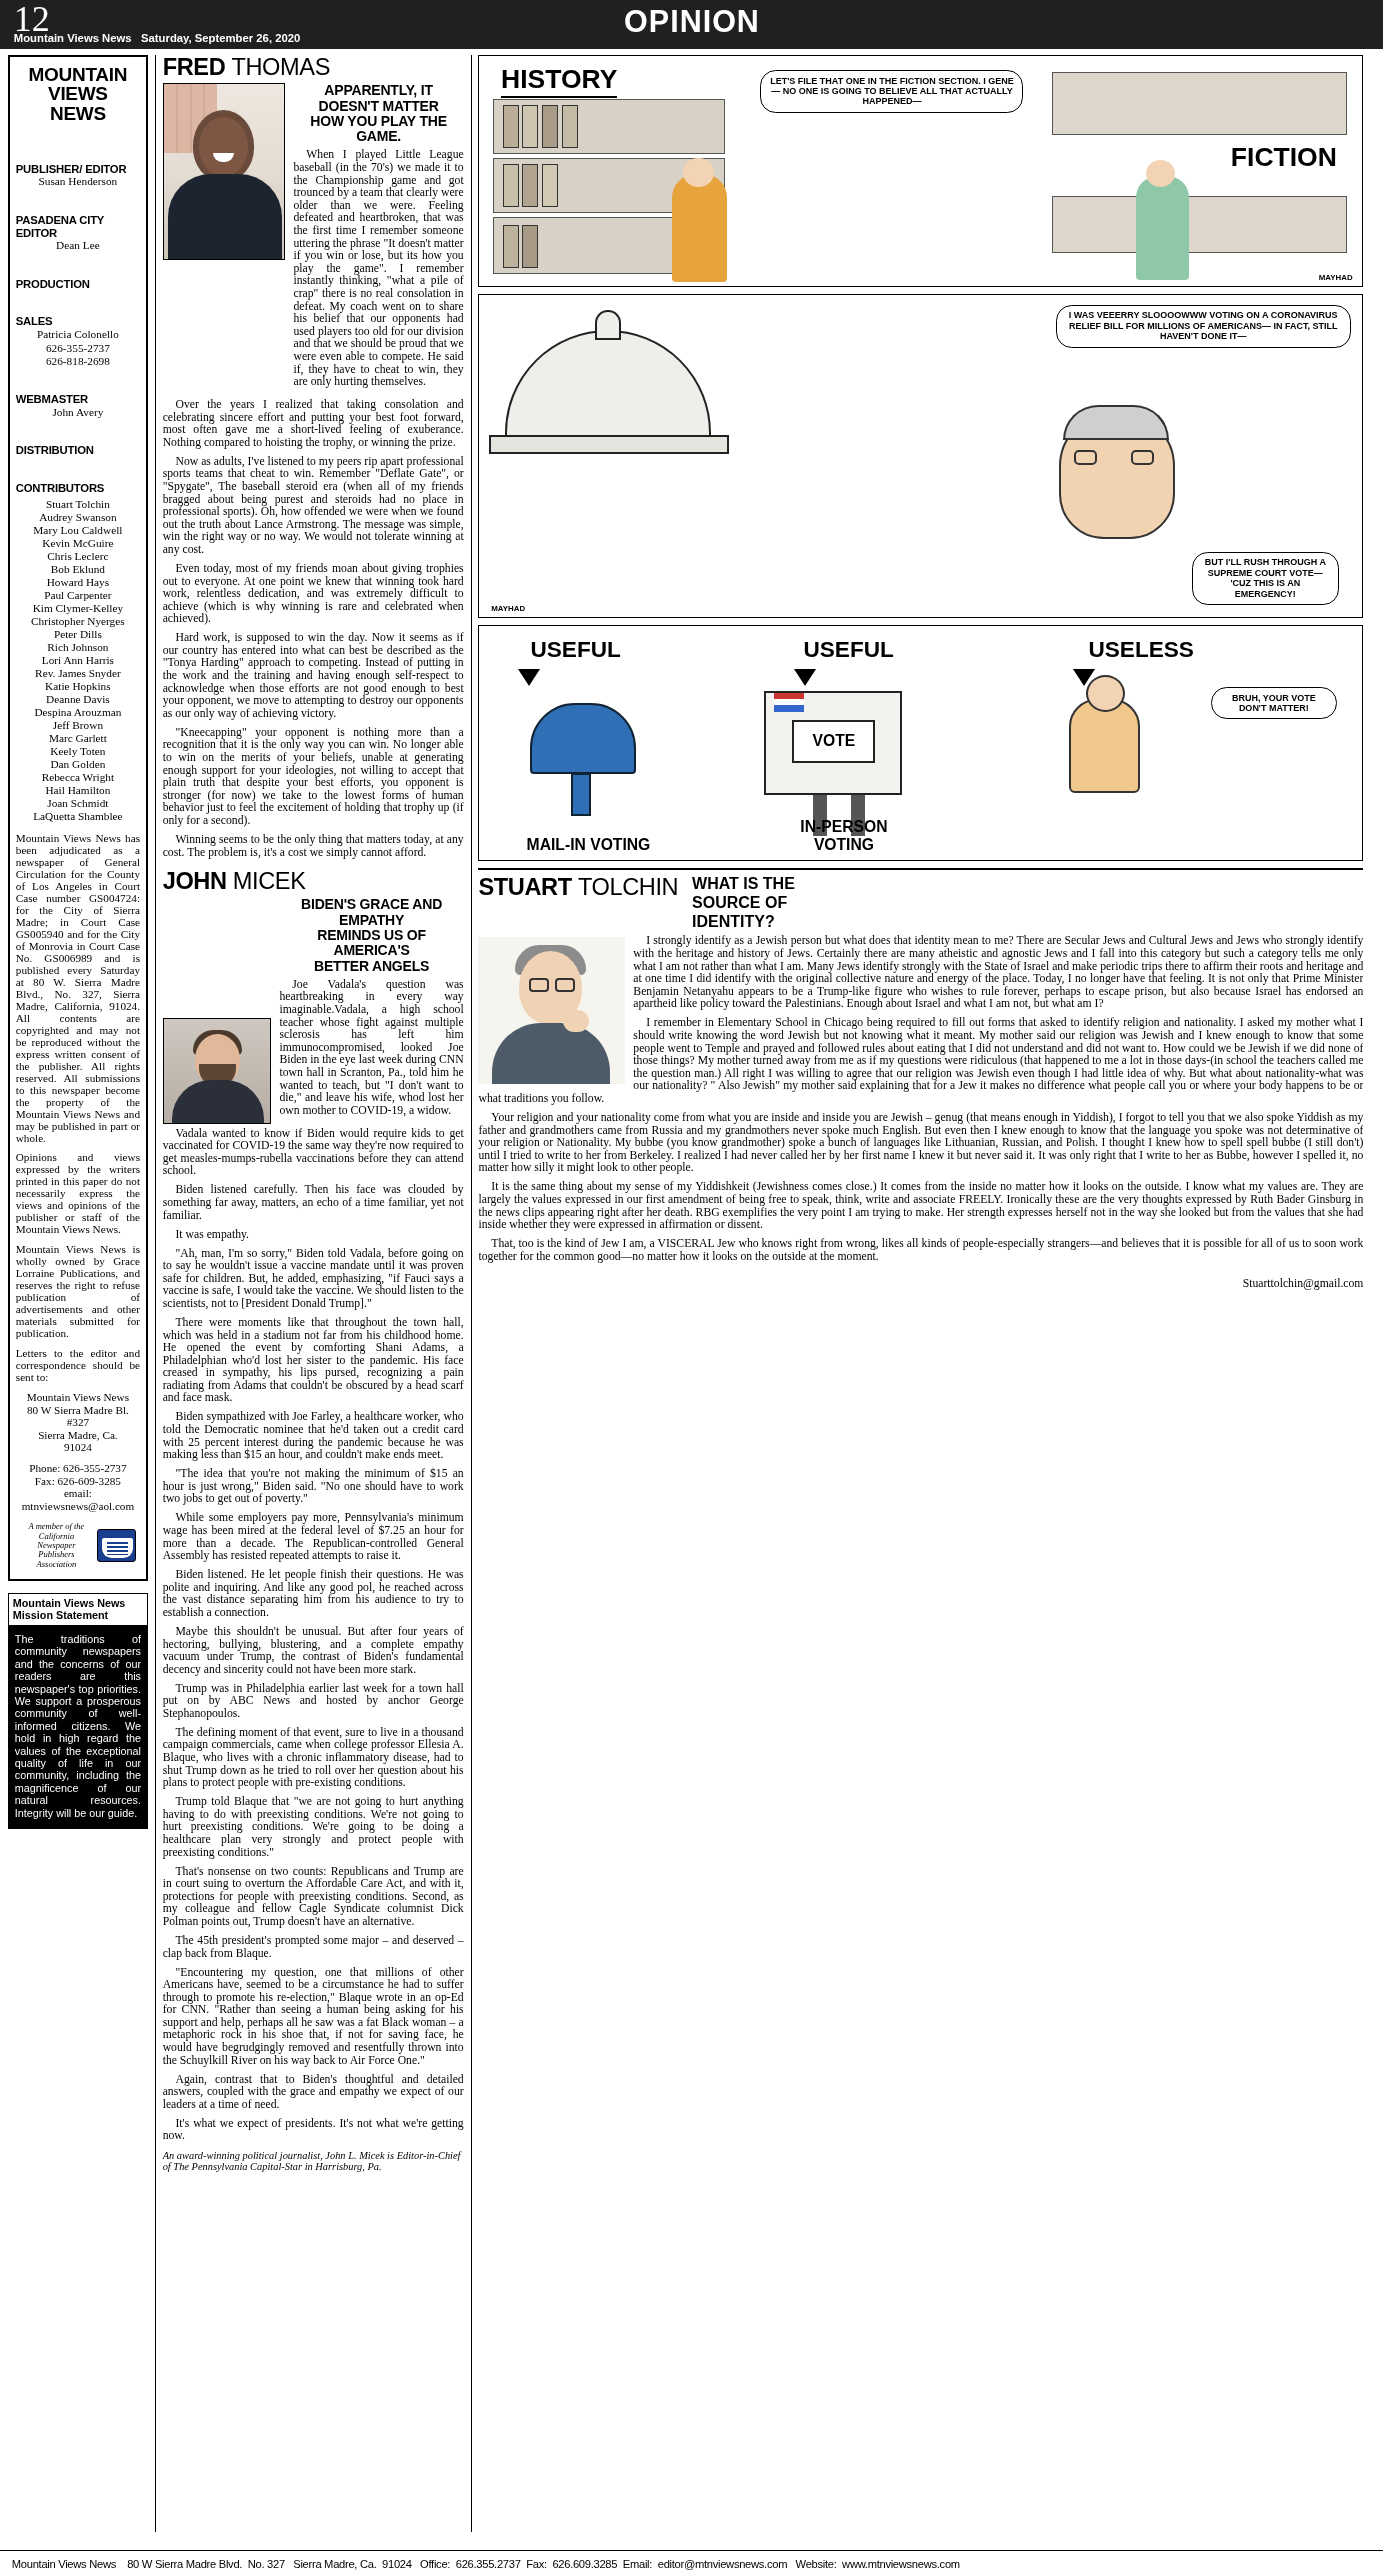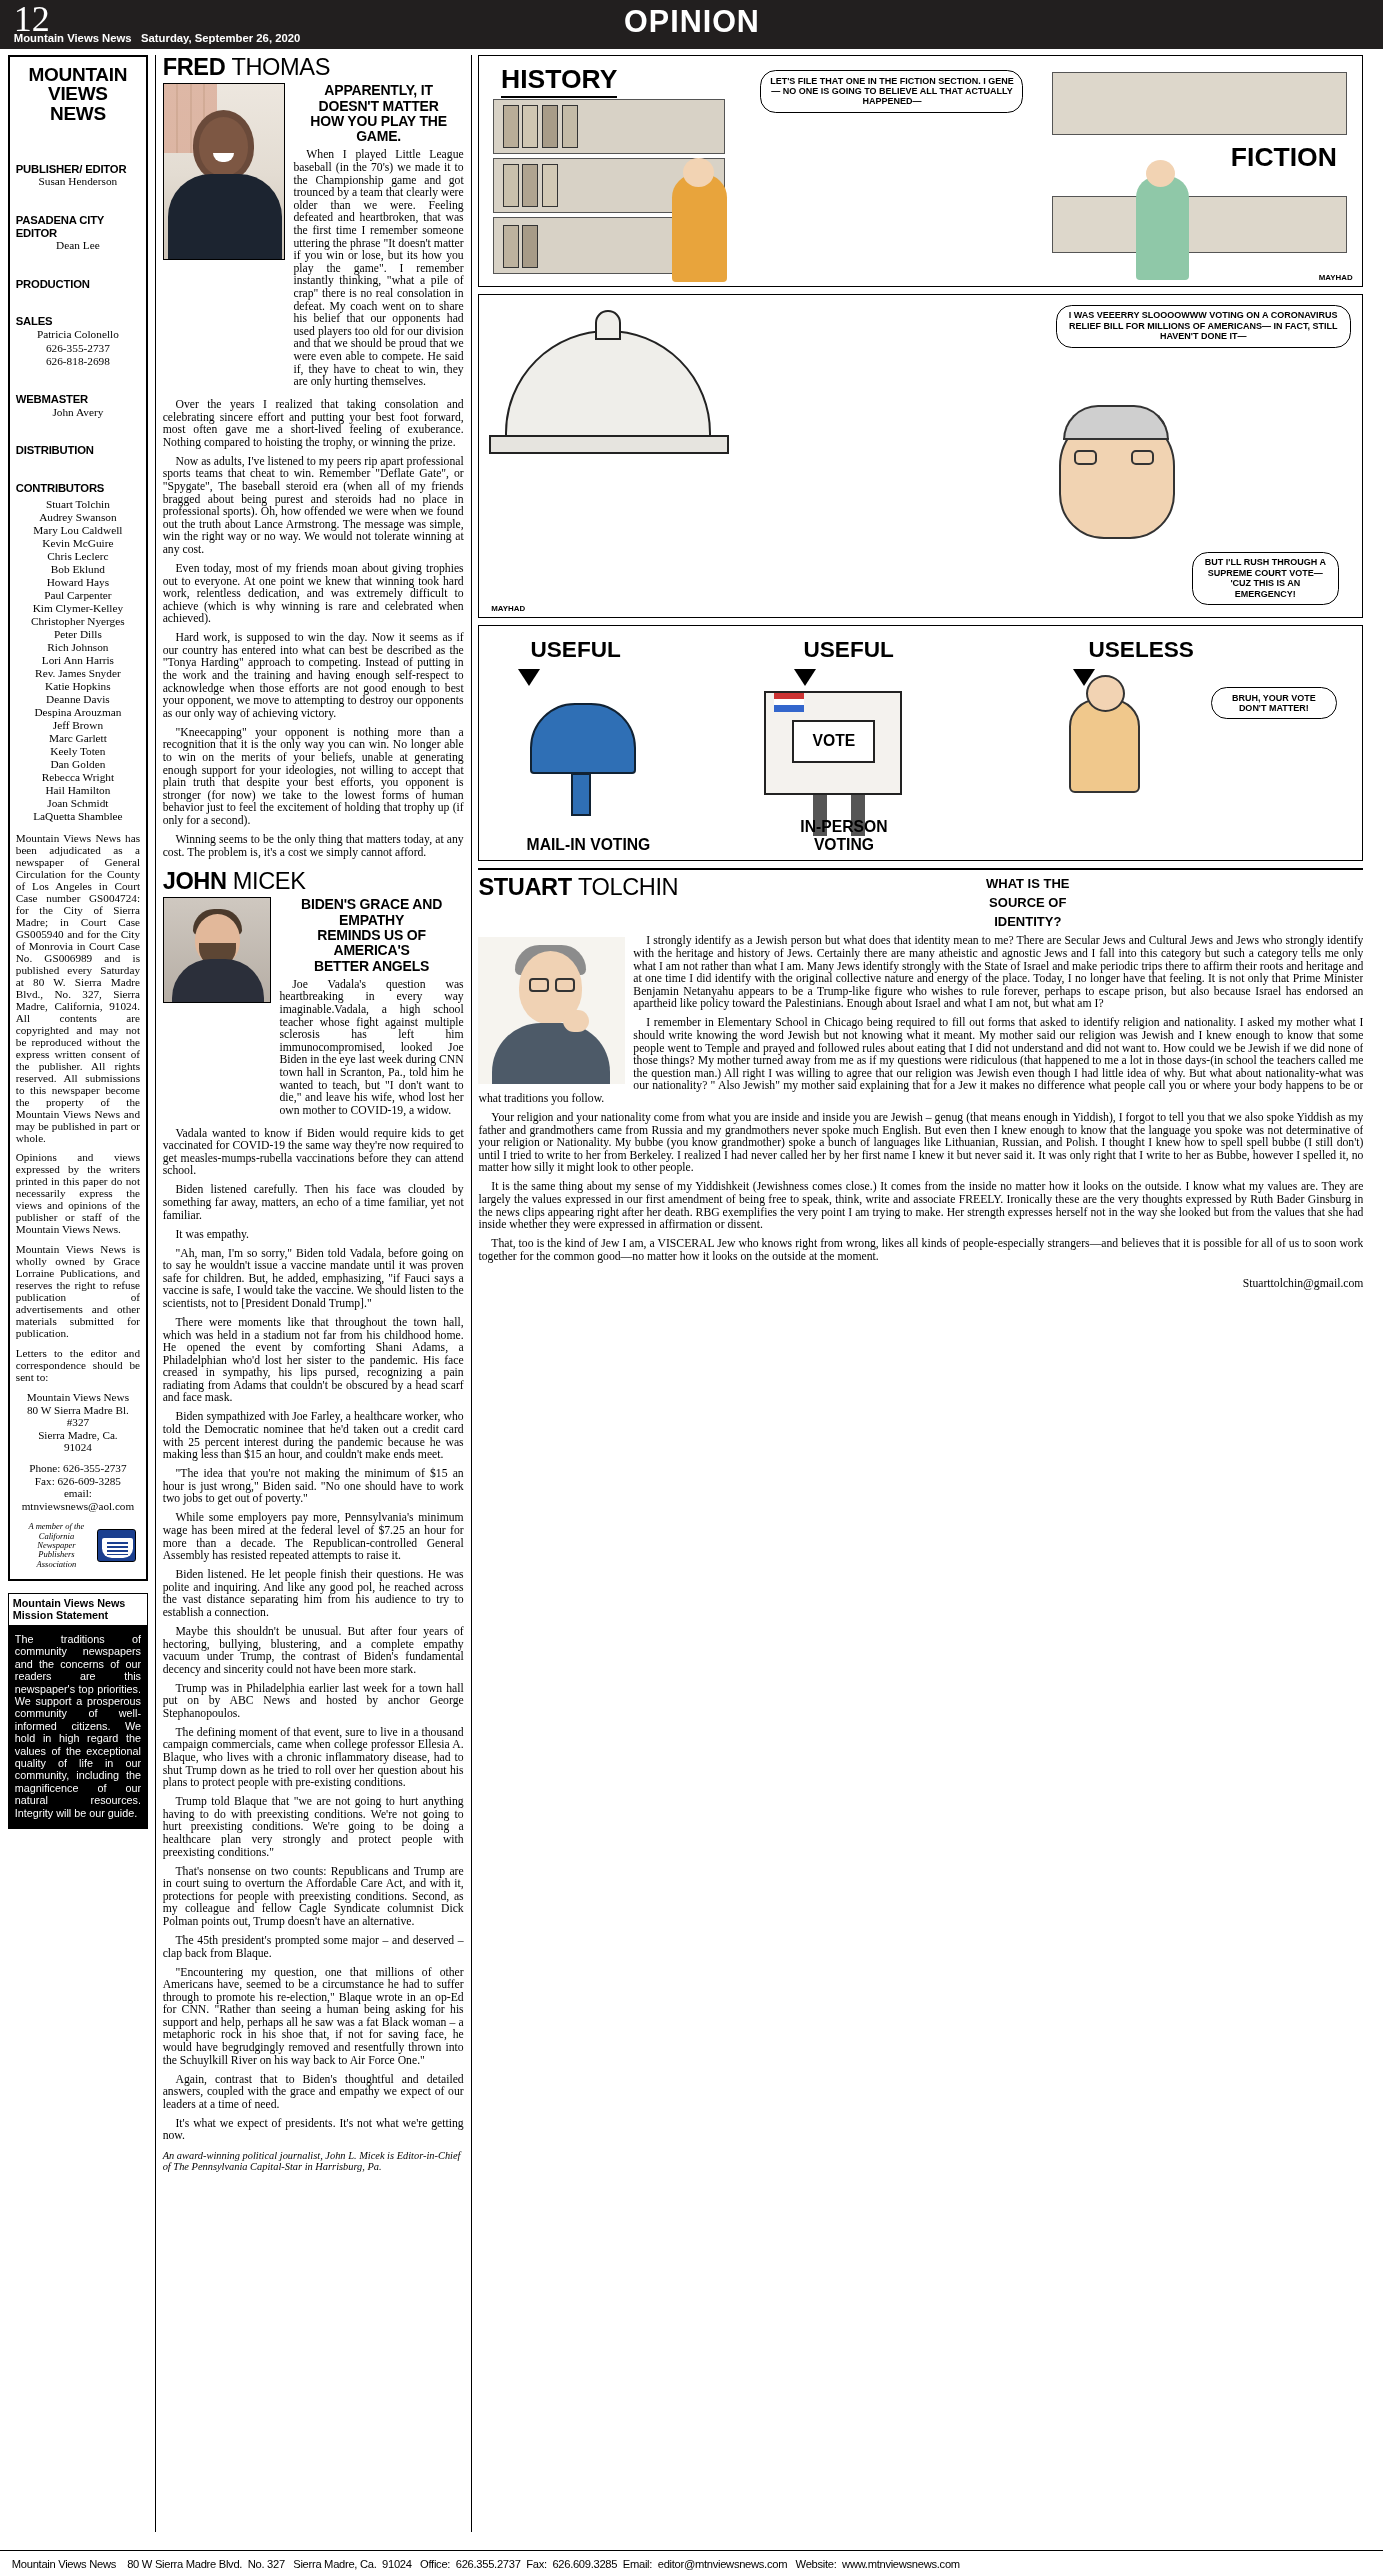--- a/index.html
+++ b/index.html
@@ -202,21 +202,21 @@
   .fred-photo .body {
     position:absolute; left:3.9px; bottom:0; width:114px; height:85px;
     background:#1c2430; border-radius:43px 43px 0 0;
   }
   .fred-photo .neck {
     position:absolute; left:47px; top:90px; width:25.6px; height:19.7px;
     background:#6a4a3a;
   }
   .fred-right { flex:1; }
 
-  .micek-top { display:flex; gap:8.8px; align-items:flex-start; }
+  .micek-top { display:flex; gap:8.8px; align-items:flex-end; }
   .micek-photo {
     width:108px; height:106px; flex:0 0 108px;
     border:1px solid #000; position:relative; overflow:hidden;
     background:#ded8d0;
   }
   .micek-photo .bg { position:absolute; inset:0;
     background:linear-gradient(180deg,#cfc8c0 0%,#b6aea5 100%); }
   .micek-photo .head { position:absolute; left:31px; top:15.7px; width:45px; height:51px;
     background:#e2b89a; border-radius:50% 50% 46% 46%; }
   .micek-photo .hair { position:absolute; left:29.5px; top:10.8px; width:49px; height:25.6px;
@@ -238,21 +238,21 @@
     border:2px solid #333; border-radius:3.9px; }
   .stuart-photo .glass2 { position:absolute; left:77px; top:41px; width:19.7px; height:13.8px;
     border:2px solid #333; border-radius:3.9px; }
   .stuart-photo .torso { position:absolute; left:13.8px; bottom:0; width:118px; height:61px;
     background:#4d5a68; border-radius:49px 49px 0 0; }
   .stuart-photo .hand { position:absolute; left:85px; top:73px; width:25.6px; height:21.6px;
     background:#f0d2b4; border-radius:11.8px; }
 
   .stuart-head {
     font-family:"Liberation Sans", sans-serif;
-    font-weight:700; font-size:13px; line-height:18.7px; text-align:center;
+    font-weight:700; font-size:16px; line-height:18.7px; text-align:left;
   }
 
   
   .toon {
     border:1px solid #000;
     background:#fff;
     position:relative; overflow:hidden;
     margin-bottom:6.9px;
   }
   .toon-label {

